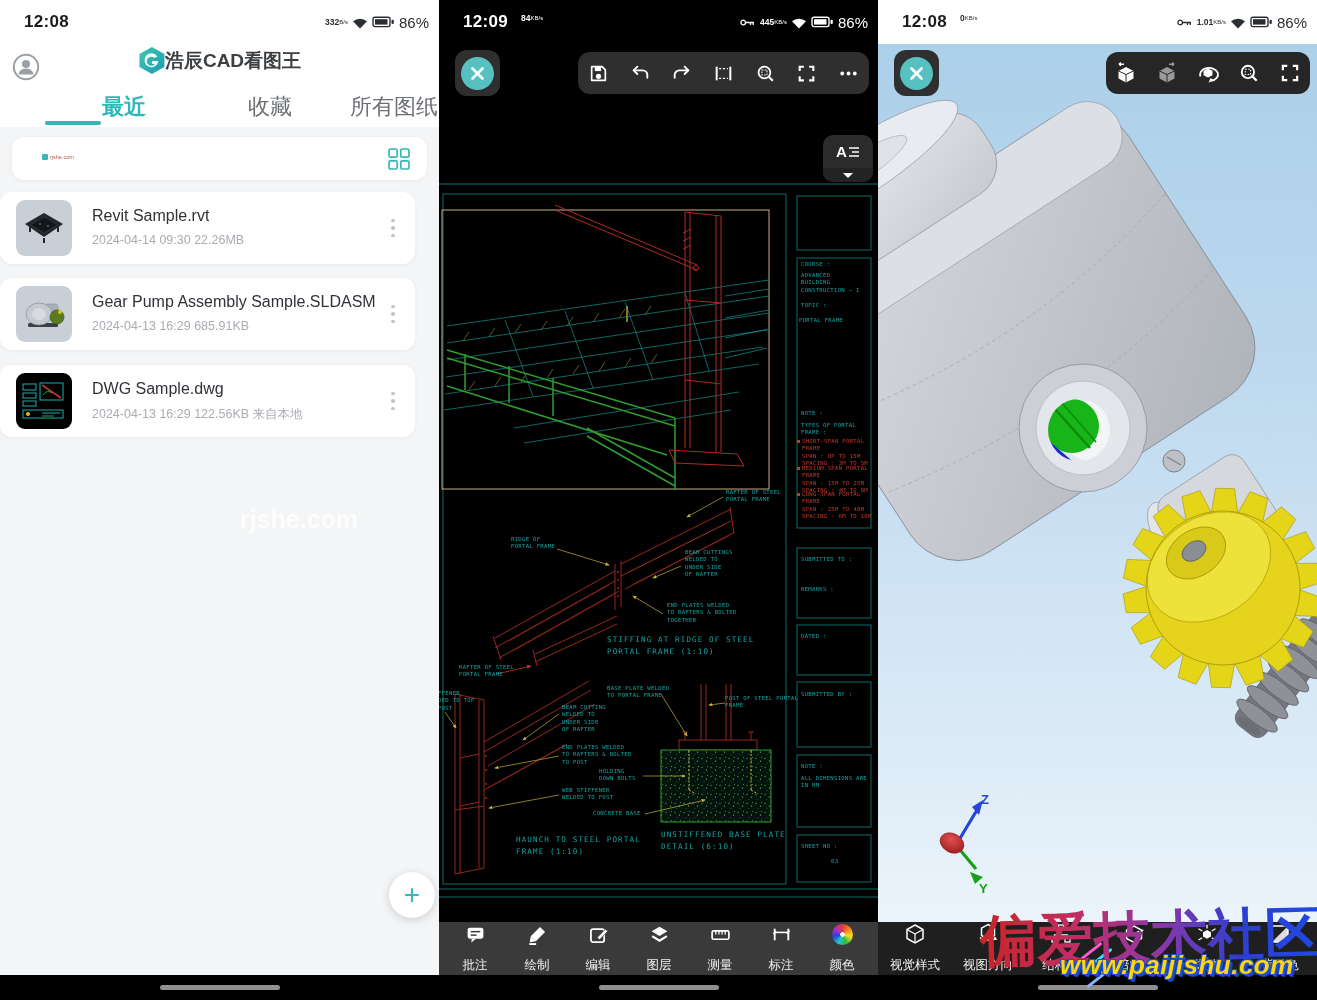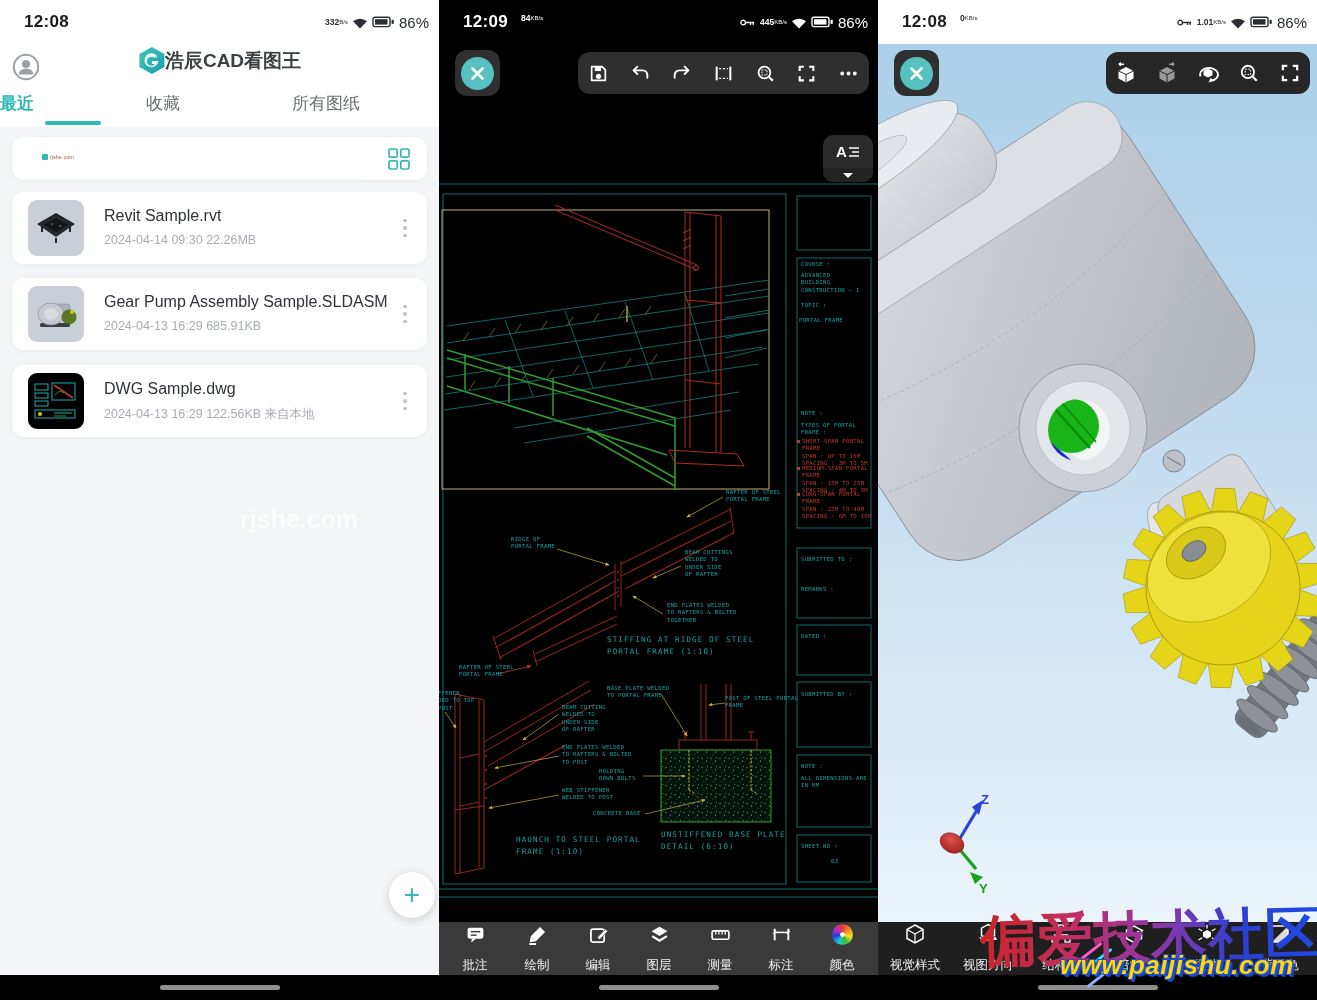--- a/index.html
+++ b/index.html
@@ -15,24 +15,24 @@
 .time{position:absolute;left:24px;top:12px;font-size:17px;font-weight:600;letter-spacing:.3px}
 .netstack{display:flex;flex-direction:row;align-items:center;line-height:1}
 .netstack .n{font-size:8.5px;font-weight:700}
 .netstack .u{font-size:6px}
 .sright{position:absolute;right:10px;top:12px;display:flex;align-items:center;gap:4px;height:20px}
 .batt-pct{font-size:15px}
 
 .whiteTop{position:absolute;left:0;top:0;width:439px;height:127px;background:#fff}
 .logo-row{position:absolute;left:50%;top:46px;transform:translateX(-50%);display:flex;align-items:center;}
 .app-title{font-size:19px;font-weight:700;color:#3c4043;white-space:nowrap}
-.tab{position:absolute;top:92px;width:146px;text-align:left;font-size:17px;color:#6c7075}
+.tab{position:absolute;top:92px;width:146px;text-align:right;font-size:22px;color:#6c7075}
 .tab.active{color:#2fb7b9;font-weight:600}
 .tab-underline{position:absolute;left:45px;top:121px;width:56px;height:3.5px;border-radius:2px;background:#2fb7b9}
-.card{position:absolute;left:12px;width:415px;background:#fff;border-radius:12px;box-shadow:0 1px 4px rgba(0,0,0,.05)}
+.card{position:absolute;left:0;width:415px;background:#fff;border-radius:12px;box-shadow:0 1px 4px rgba(0,0,0,.05)}
 .f-name{position:absolute;left:92px;top:15px;font-size:16px;color:#2f3237;white-space:nowrap;overflow:hidden;max-width:290px}
 .f-meta{position:absolute;left:92px;top:41px;font-size:12.5px;color:#a9acb2;white-space:nowrap}
 .thumb{position:absolute;left:16px;top:8px;width:56px;height:56px;border-radius:9px;background:#c9cfd6;overflow:hidden}
 .kebab{position:absolute;right:12px;top:22px;width:20px;height:28px;display:flex;flex-direction:column;align-items:center;justify-content:center;gap:4px}
 .kebab i{width:3.5px;height:3.5px;border-radius:50%;background:#c0c3c8}
 .bg-wm{position:absolute;left:240px;top:505px;font-size:25px;font-weight:700;color:#fdfdfd}
 .fab{position:absolute;left:389px;top:872px;width:46px;height:46px;border-radius:50%;background:#fff;box-shadow:0 2px 10px rgba(0,0,0,.16);display:flex;align-items:center;justify-content:center;font-size:28px;font-weight:400;color:#35b7ba;line-height:1}
 .botnav{position:absolute;left:0;top:922px;width:439px;height:53px;background:#fff;border-top:1px solid #ececec;display:flex}
 .nav-item{width:146.3px;display:flex;flex-direction:column;align-items:center;justify-content:center;gap:3px}
 .nav-label{font-size:11.5px;color:#9ea3a8}

